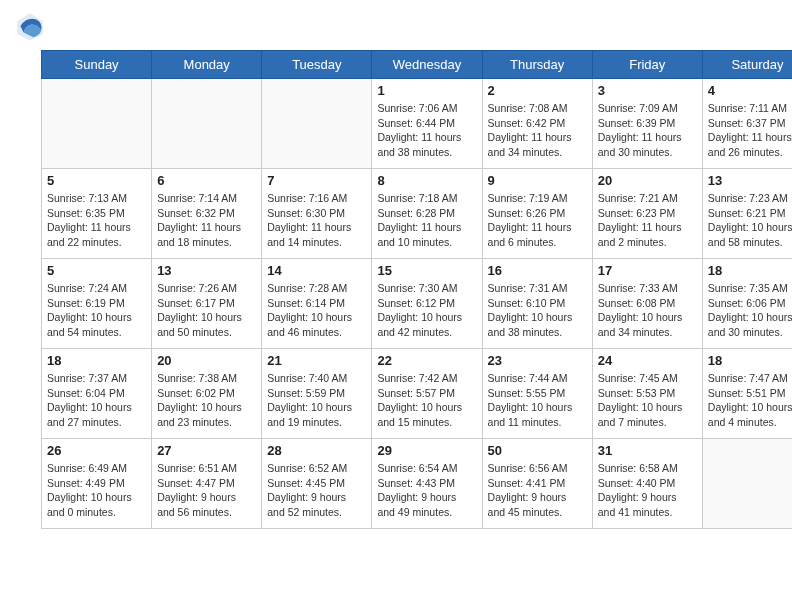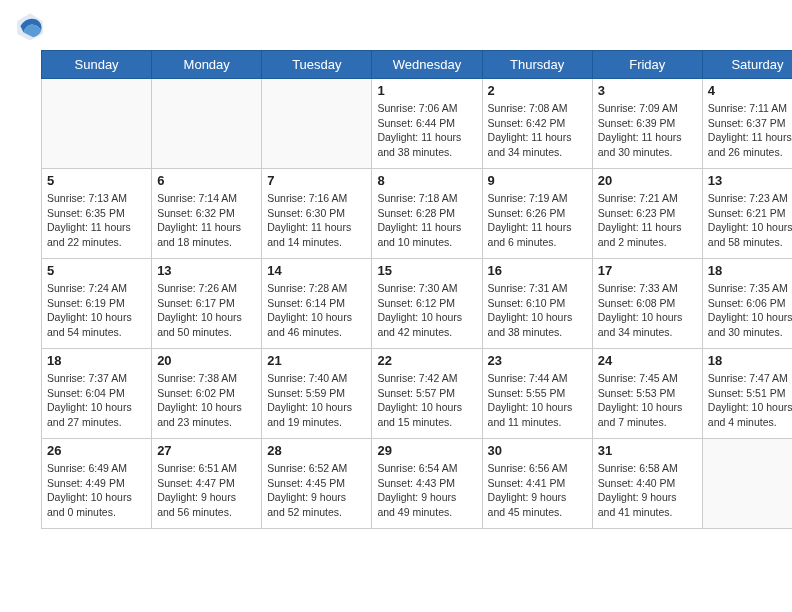--- a/index.html
+++ b/index.html
@@ -251,21 +251,21 @@
         </td>
         <td>
           <span class="day-number">28</span>
           <div class="day-info">Sunrise: 6:52 AM<br>Sunset: 4:45 PM<br>Daylight: 9 hours and 52 minutes.</div>
         </td>
         <td>
           <span class="day-number">29</span>
           <div class="day-info">Sunrise: 6:54 AM<br>Sunset: 4:43 PM<br>Daylight: 9 hours and 49 minutes.</div>
         </td>
         <td>
-          <span class="day-number">30</span>
+          <span class="day-number">50</span>
           <div class="day-info">Sunrise: 6:56 AM<br>Sunset: 4:41 PM<br>Daylight: 9 hours and 45 minutes.</div>
         </td>
         <td>
           <span class="day-number">31</span>
           <div class="day-info">Sunrise: 6:58 AM<br>Sunset: 4:40 PM<br>Daylight: 9 hours and 41 minutes.</div>
         </td>
         <td class="empty"></td>
       </tr>
     </tbody>
 </table>

